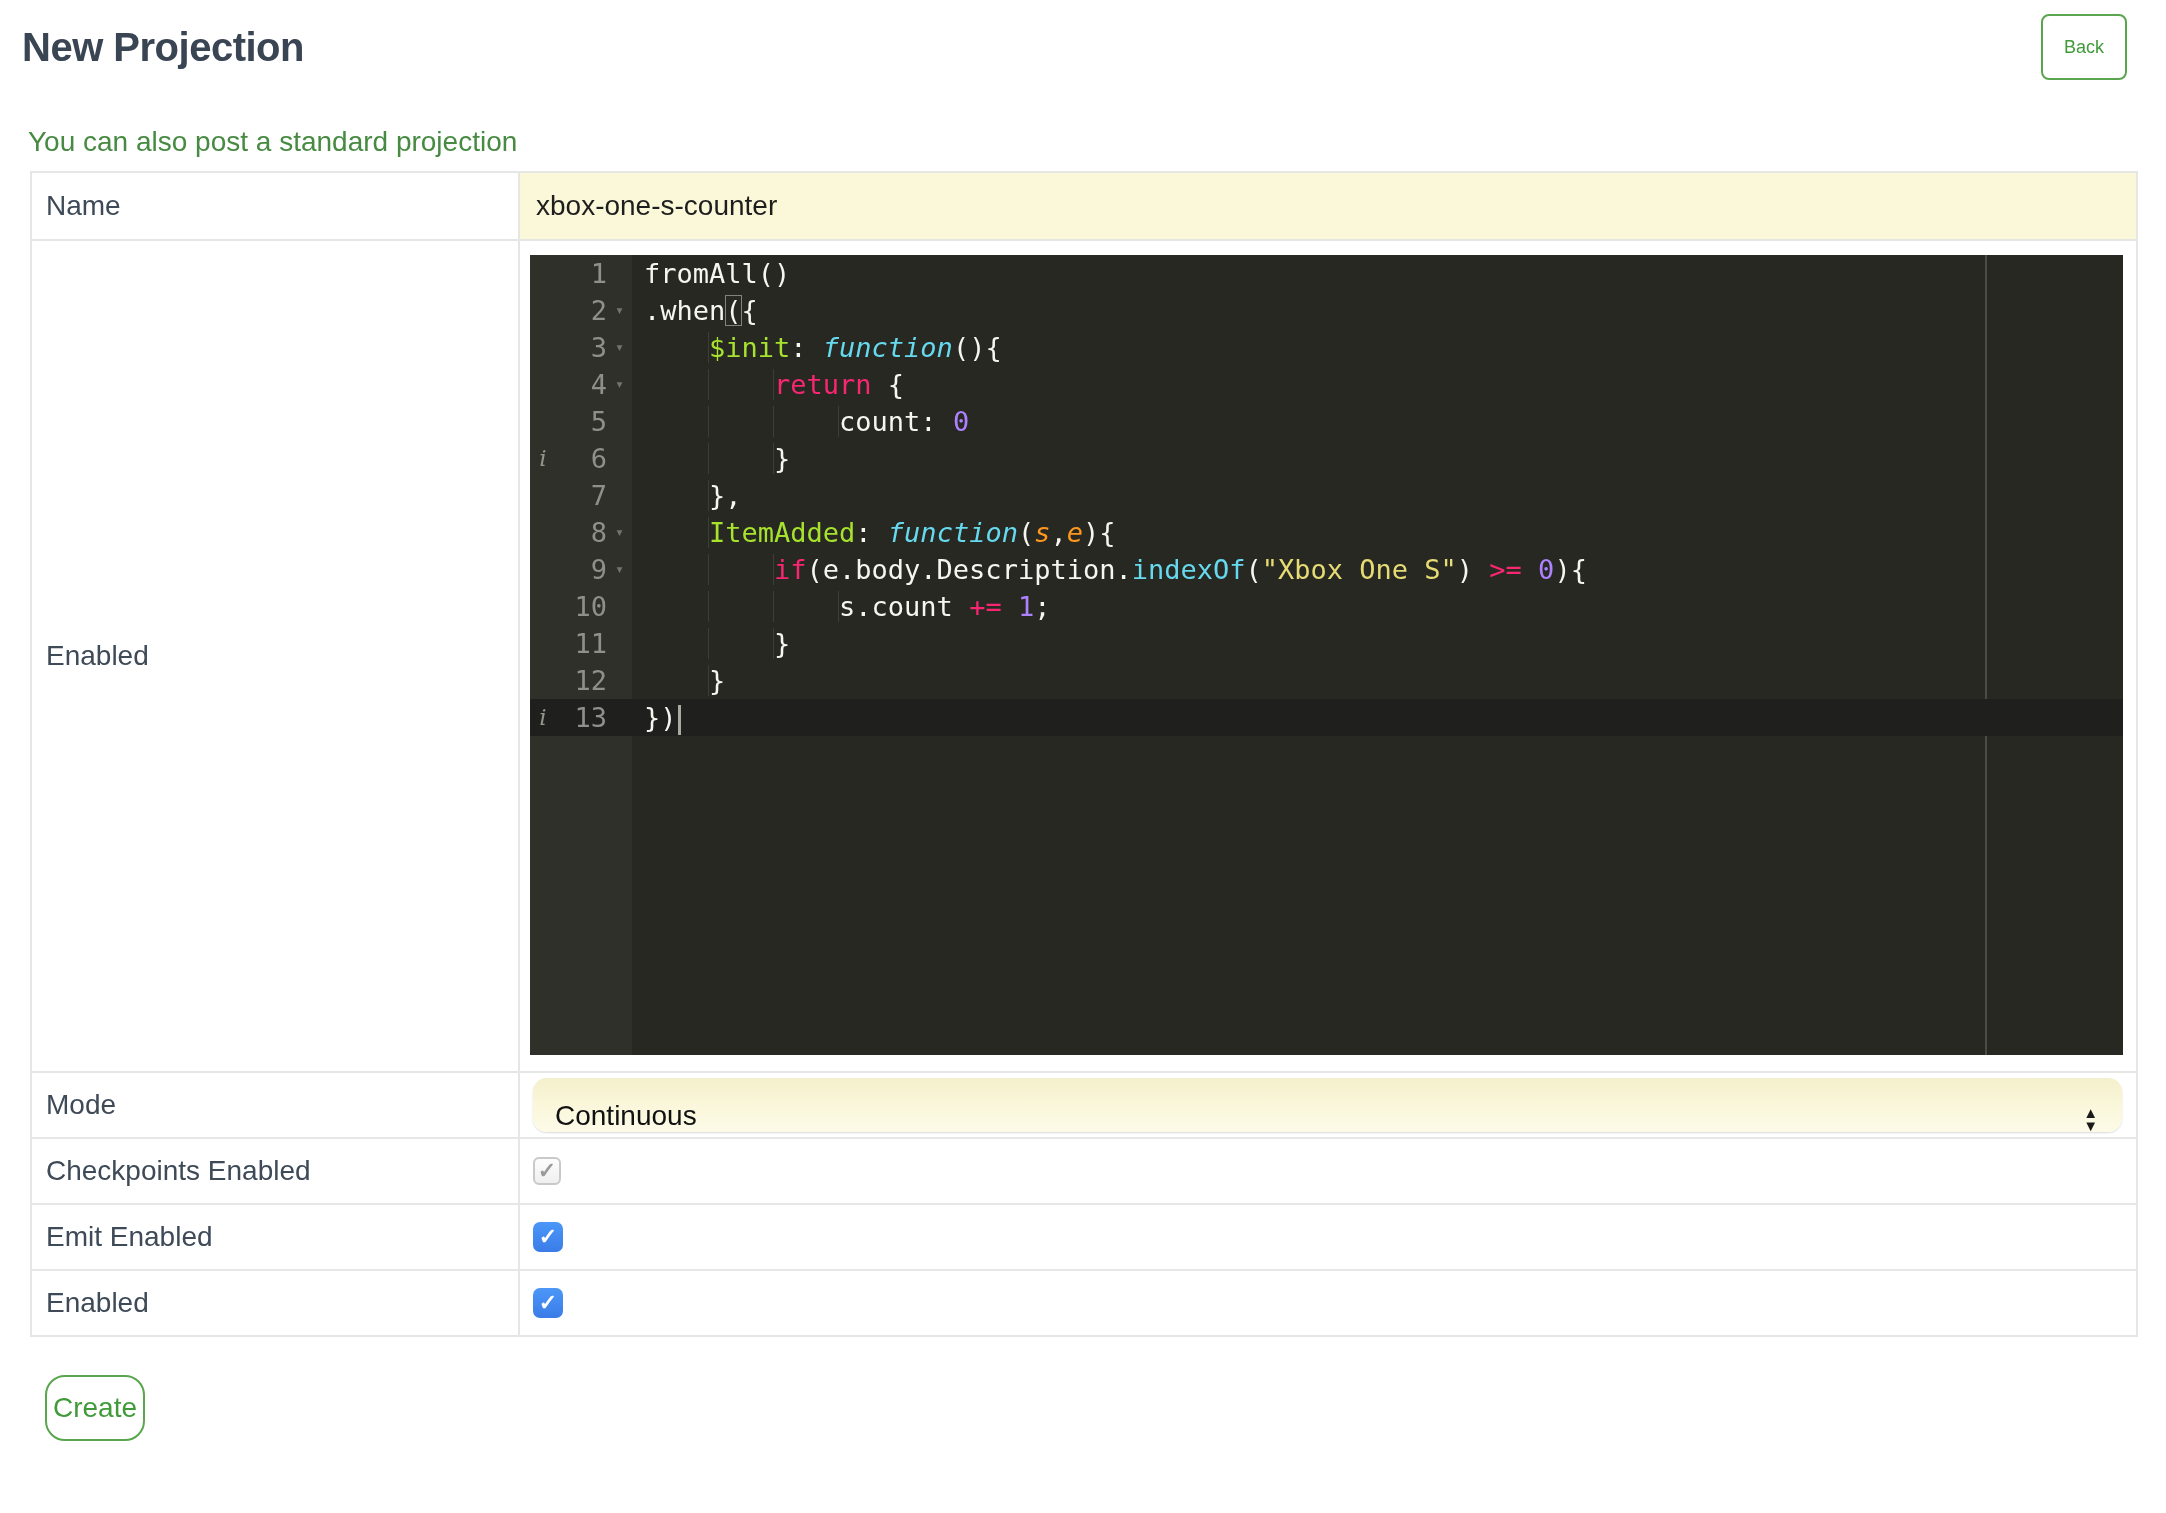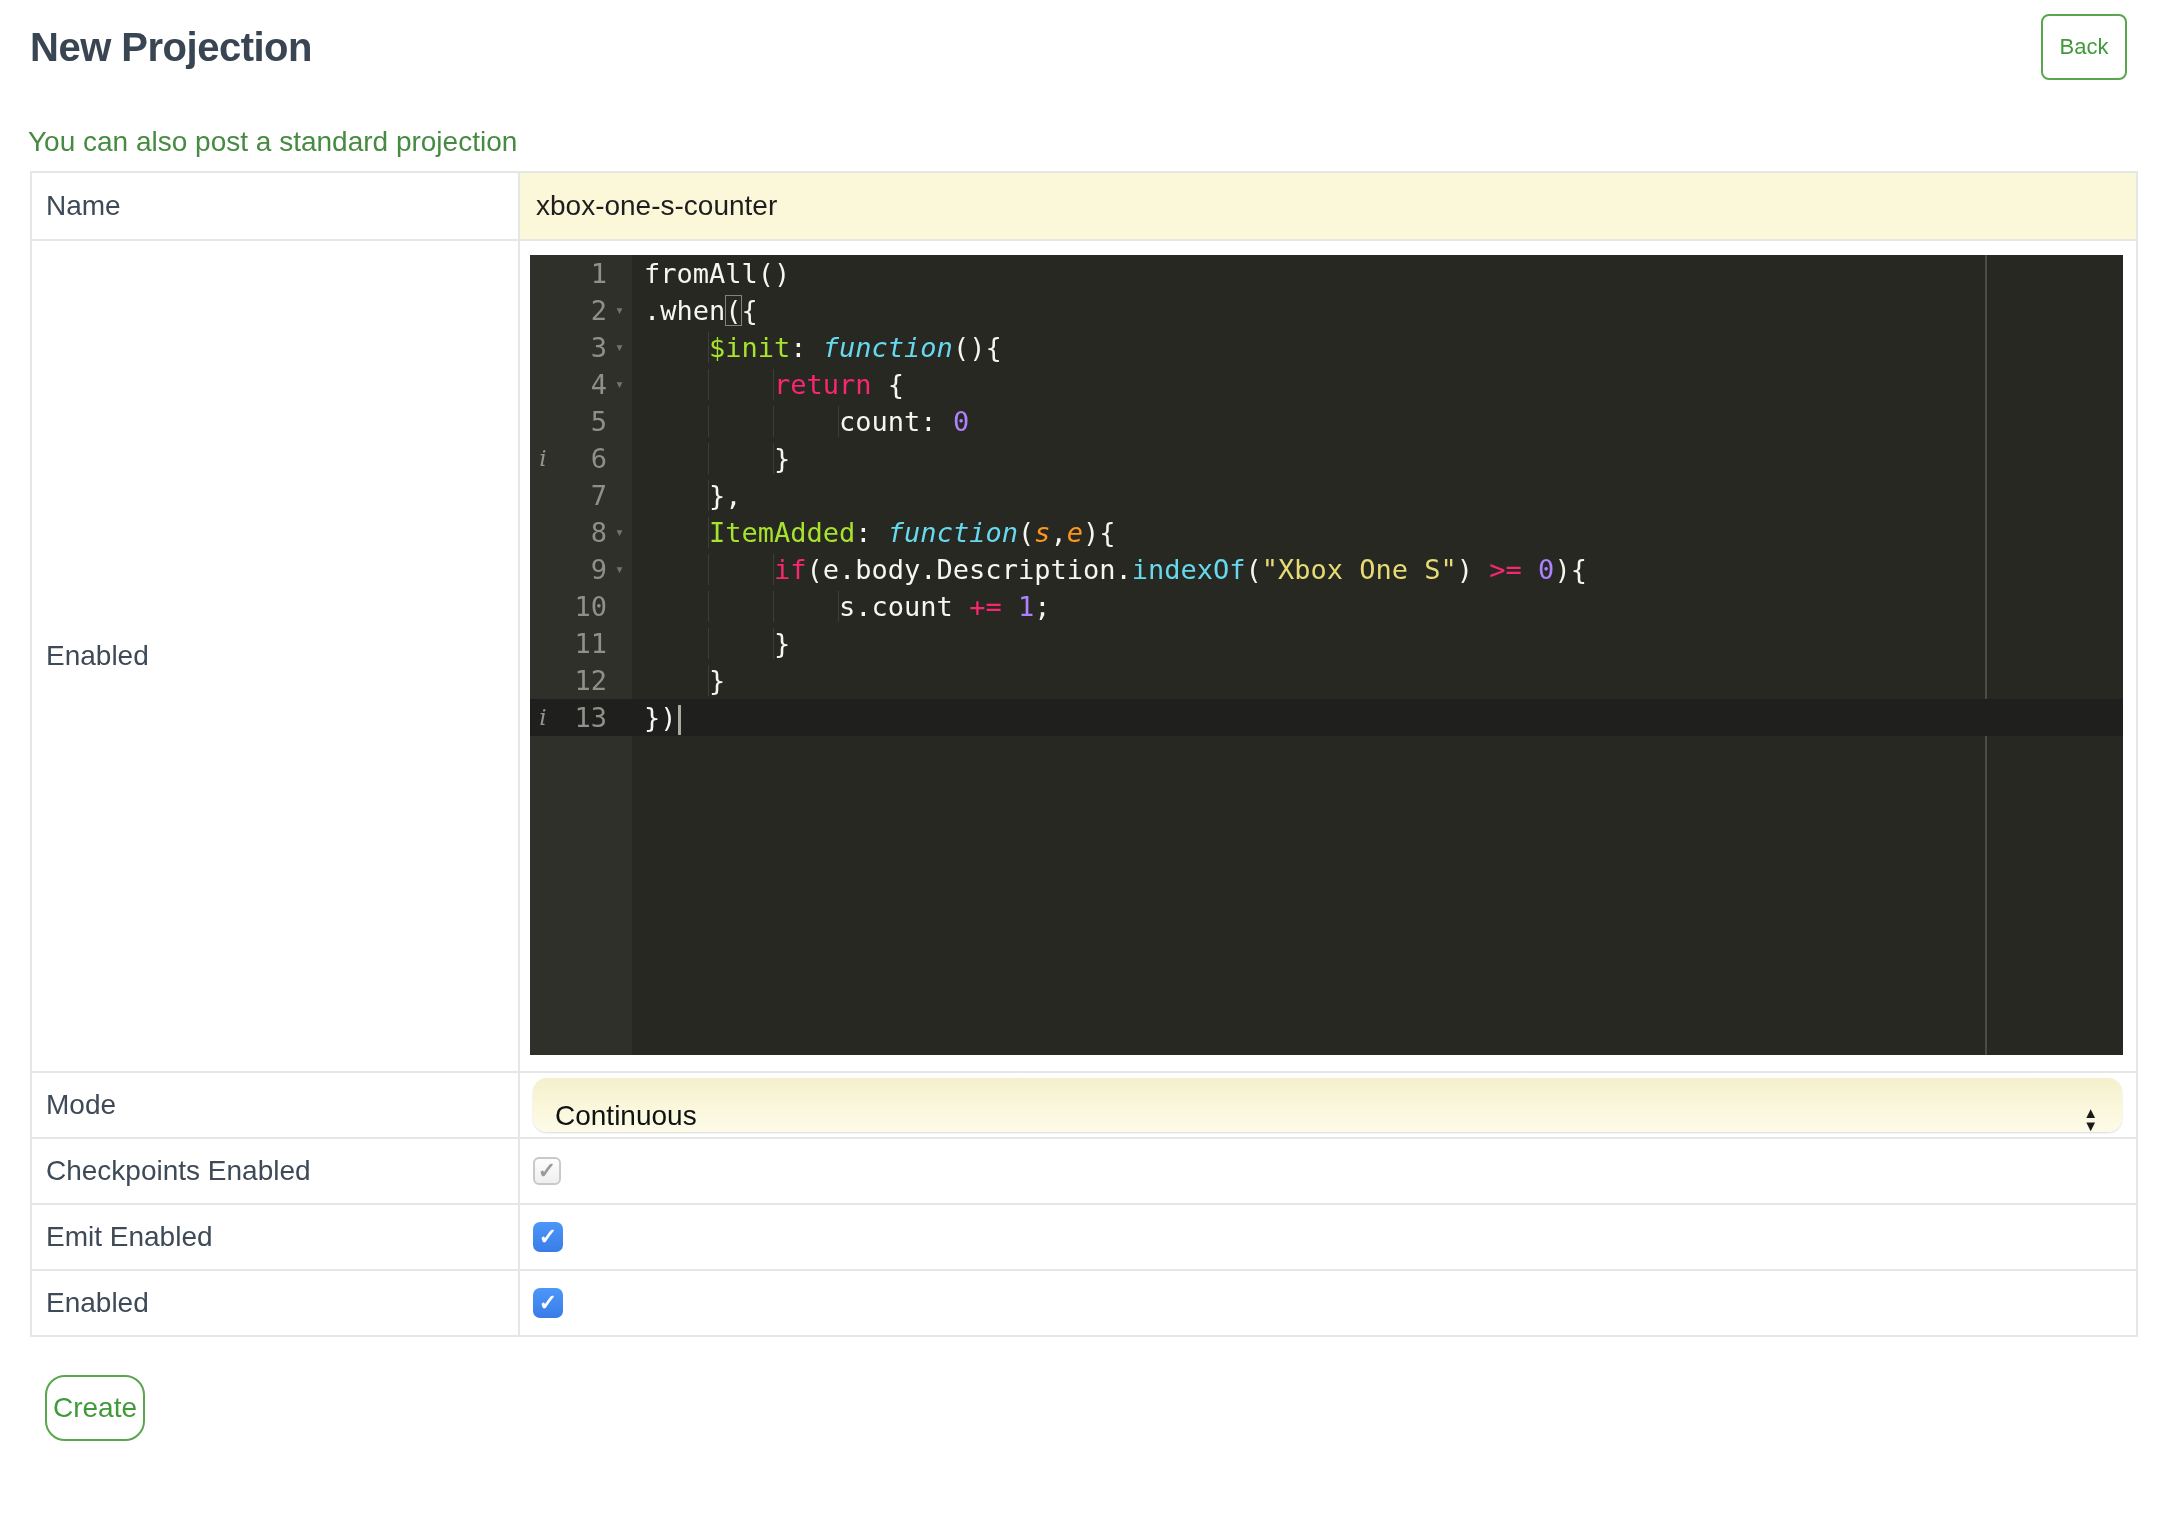--- a/index.html
+++ b/index.html
@@ -5,29 +5,29 @@
   * { margin:0; padding:0; box-sizing:border-box; }
   html,body { background:#ffffff; }
   body {
     width:2166px; min-height:1513px; position:relative;
     font-family:"Liberation Sans", sans-serif;
     color:#3E4A57;
   }
 
   
   .page-title {
-    margin:25px 0 0 30px;
+    margin:25px 0 0 22px;
     font-size:40px; font-weight:bold; letter-spacing:-0.5px;
     color:#3A4553;
   }
   .back-btn {
     position:absolute; top:14px; right:39px;
     width:86px; height:66px;
     background:#ffffff; border:2px solid #5AA64E; border-radius:8px;
-    color:#419A3A; font-size:22px; font-family:"Liberation Sans", sans-serif;
+    color:#419A3A; font-size:18px; font-family:"Liberation Sans", sans-serif;
     cursor:pointer;
   }
   .std-link {
     display:inline-block; margin:56px 0 0 28px;
     font-size:28px; color:#478A41; text-decoration:none;
   }
 
   
   table.form {
     margin:13px 0 0 30px; width:2108px;

